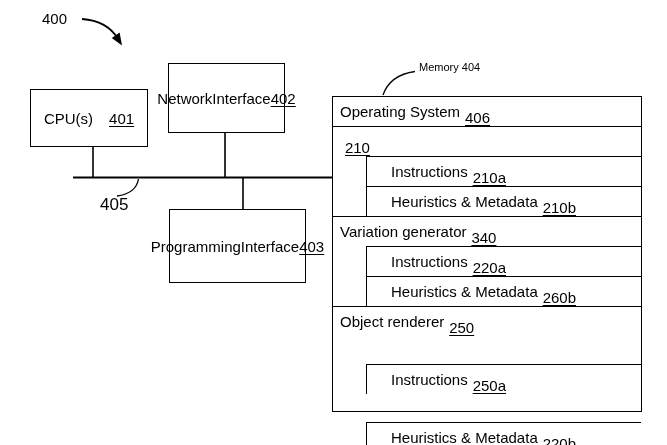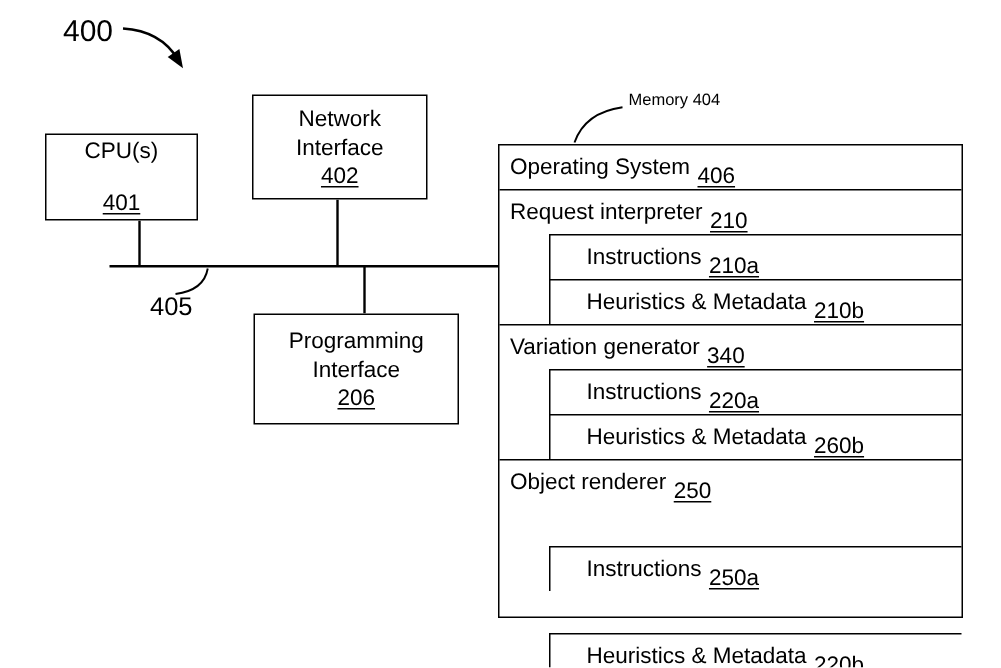--- a/index.html
+++ b/index.html
@@ -17,36 +17,35 @@
     left: 0; top: 0;
     width: 667px; height: 445px;
     pointer-events: none;
   }
   .node-box {
     position: absolute;
     box-sizing: border-box;
     border: 1.7px solid #000;
     background: #fff;
     display: flex;
-    flex-direction: column;
     align-items: center;
     justify-content: center;
     text-align: center;
     font-size: 15px;
     line-height: 19px;
   }
-  #cpu-box        { left: 30px;  top: 89px;  width: 102px; height: 58px; gap: 16px; }
+  #cpu-box        { left: 30px;  top: 89px;  width: 118px; height: 58px; gap: 16px; }
   #network-box    { left: 168px; top: 63px;  width: 117px; height: 70px; }
   #programming-box{ left: 169px; top: 209px; width: 137px; height: 74px; }
   .ref-underline { text-decoration: underline; text-underline-offset: 2px; }
   .float-label {
     position: absolute;
     white-space: nowrap;
   }
-  #fig-label    { left: 42px;  top: 10px;  font-size: 20px; }
+  #fig-label    { left: 42px;  top: 10px;  font-size: 15px; }
   #bus-label    { left: 100px; top: 195px; font-size: 17px; }
   #memory-label { left: 419px; top: 61px;  font-size: 11px; }
 
   
   #memory-table {
     position: absolute;
     left: 332px; top: 96px;
     width: 310px; height: 316px;
     box-sizing: border-box;
     border: 1.6px solid #000;
@@ -119,33 +118,32 @@
 
   <div class="node-box" id="network-box">
     <span>Network</span>
     <span>Interface</span>
     <span class="ref-underline">402</span>
   </div>
 
   <div class="node-box" id="programming-box">
     <span>Programming</span>
     <span>Interface</span>
-    <span class="ref-underline">206</span>
+    <span class="ref-underline">403</span>
   </div>
 
   <div id="memory-table">
 
     <div class="mem-row-full">
       <span>Operating System</span>
       <span class="row-ref">406</span>
     </div>
 
     <div class="mem-group">
       <div class="mem-group-label">
-        <span>Request interpreter</span>
         <span class="row-ref">210</span>
       </div>
       <div class="mem-subrow">
         <span>Instructions</span>
         <span class="row-ref">210a</span>
       </div>
       <div class="mem-subrow">
         <span>Heuristics &amp; Metadata</span>
         <span class="row-ref">210b</span>
       </div>

